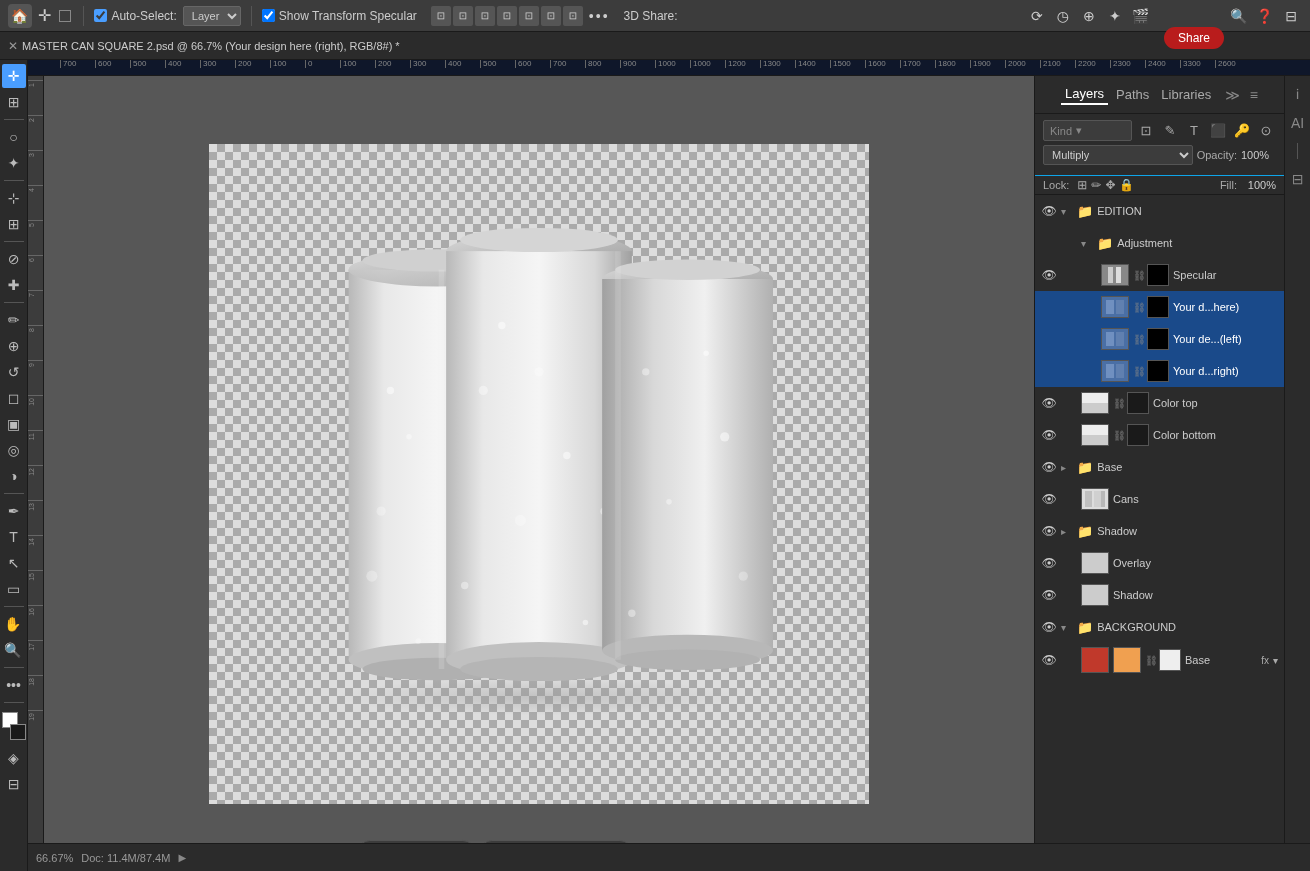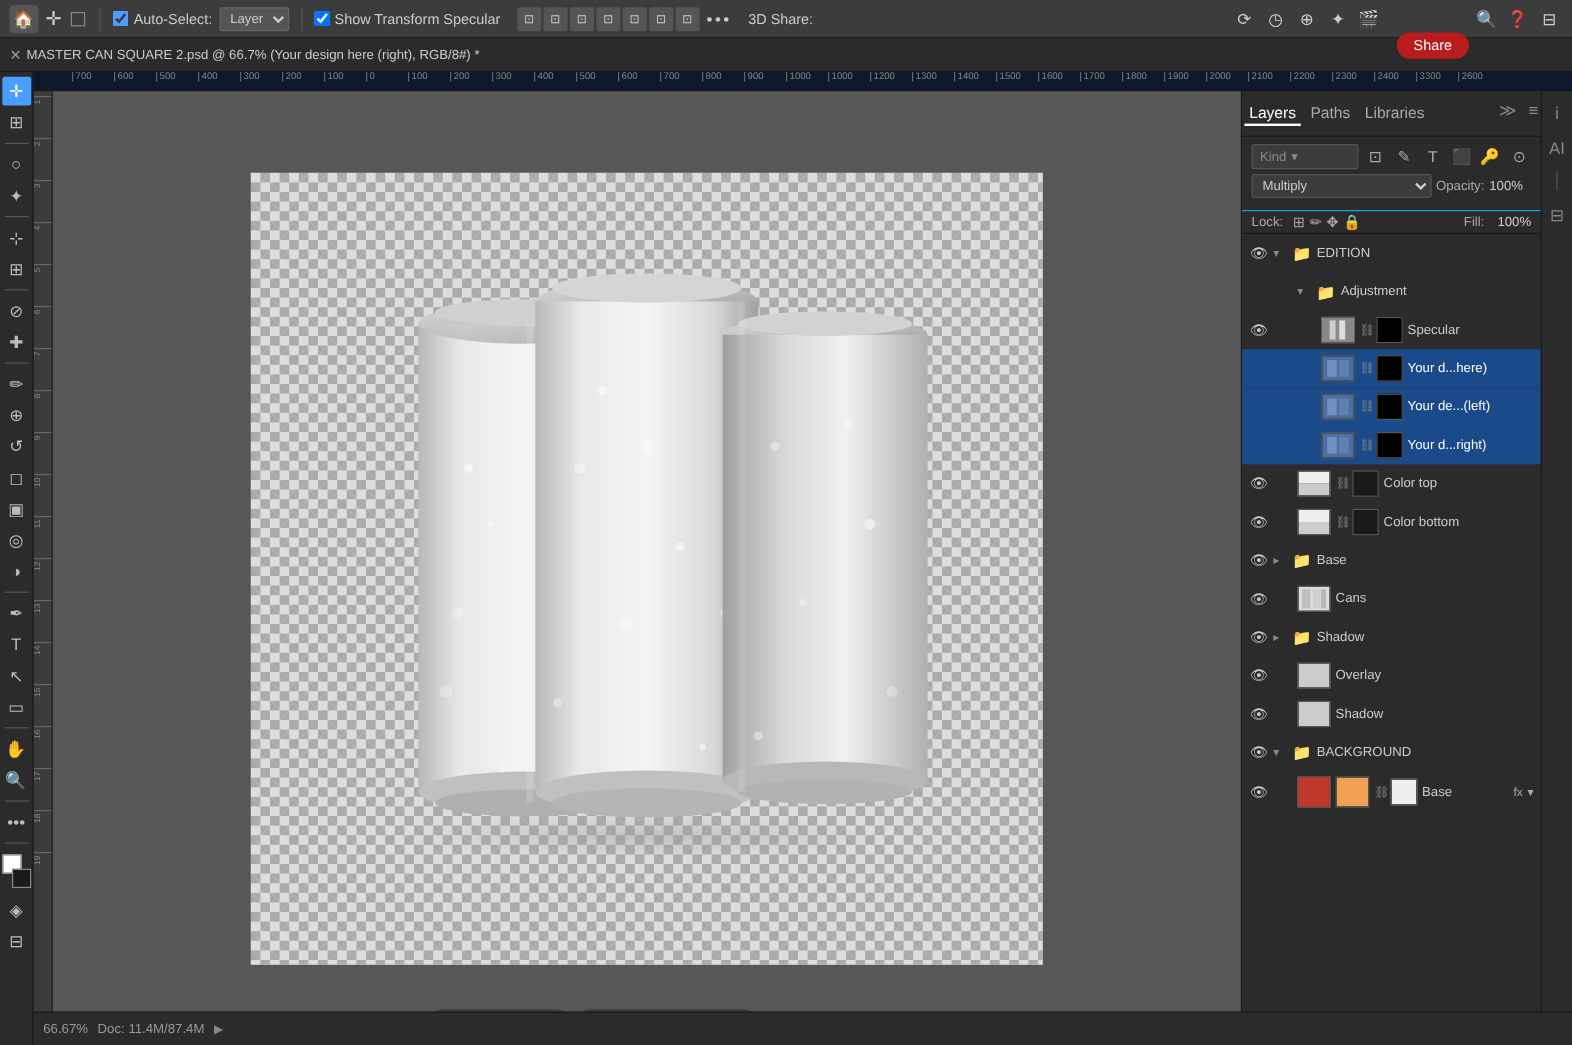--- a/index.html
+++ b/index.html
@@ -245,21 +245,22 @@
     
     .right-panel {
       width: 250px;
       background: #2b2b2b;
       border-left: 1px solid #1a1a1a;
       display: flex;
       flex-direction: column;
     }
     .right-panel-header {
       display: flex;
-      padding: 8px 2px;
+      align-items: center;
+      padding: 8px 26px;
       border-bottom: 1px solid #1a1a1a;
       gap: 4px;
     }
     .panel-tab {
       color: #aaa; font-size: 13px; cursor: pointer; padding: 2px 4px;
     }
     .panel-tab.active { color: white; border-bottom: 2px solid white; }
     .panel-tab-expand {
       margin-left: auto; color: #888; font-size: 14px; cursor: pointer;
     }

